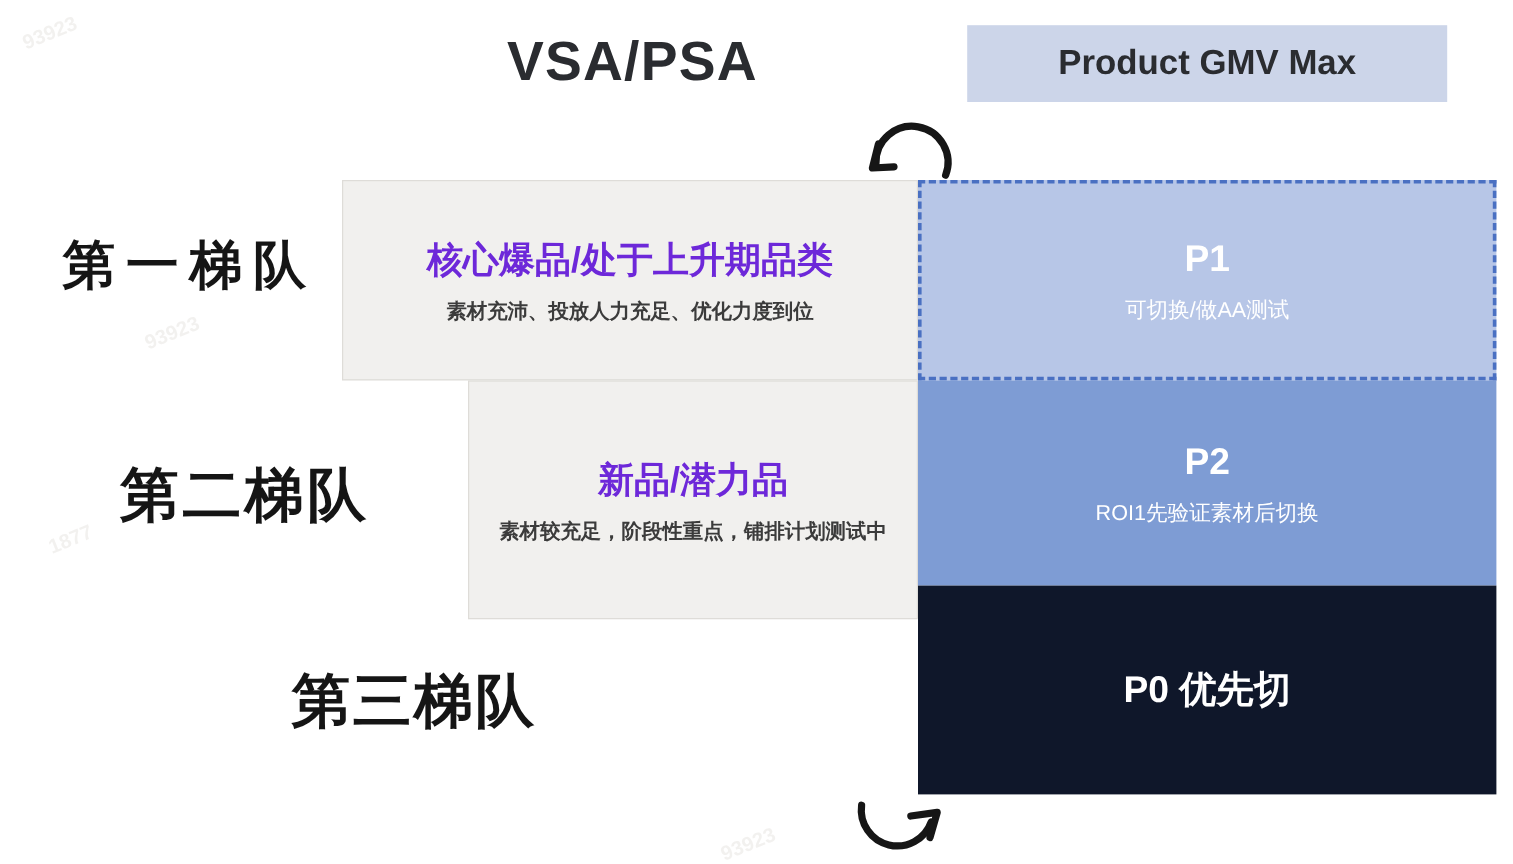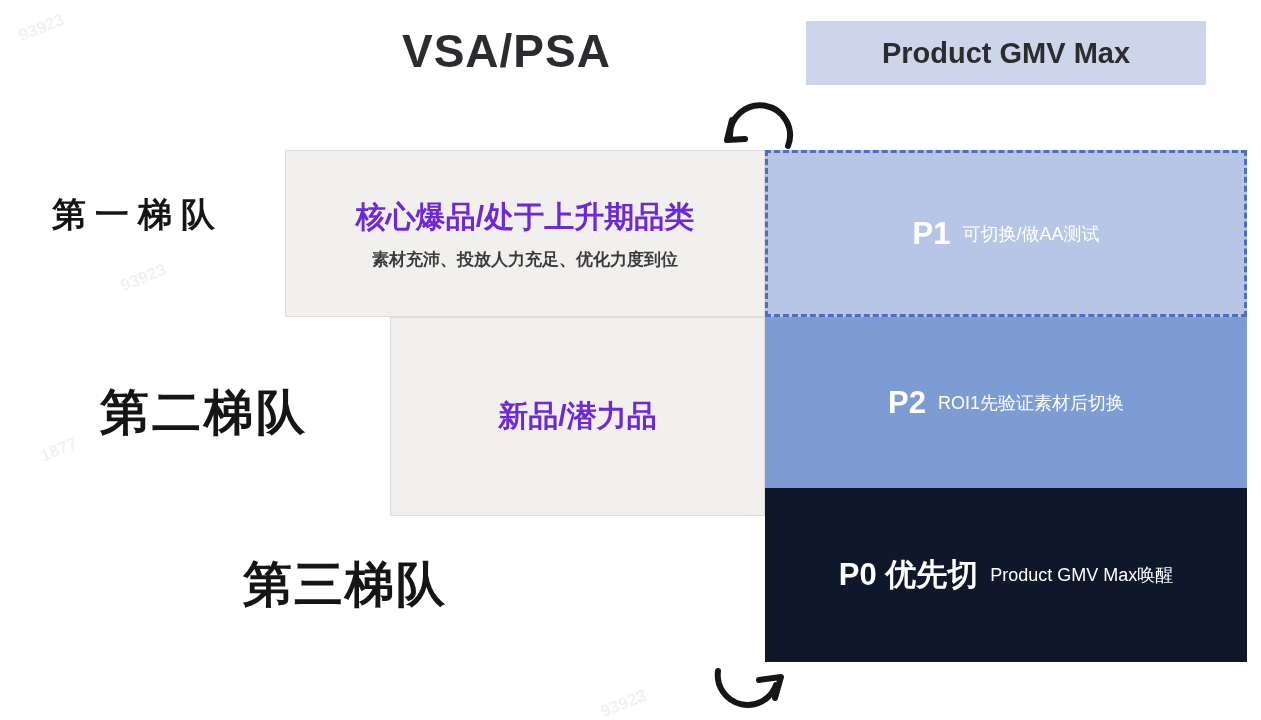--- a/index.html
+++ b/index.html
@@ -7,49 +7,49 @@
   .stage{position:relative;width:1261px;height:720px;background:#ffffff;overflow:hidden;}
 
   
   .wm{position:absolute;color:#a89f93;opacity:.14;font-size:17px;font-weight:700;
       transform:rotate(-22deg);white-space:nowrap;pointer-events:none;}
   .wm1{left:18px;top:18px;}   .wm2{left:1140px;top:52px;}
   .wm3{left:120px;top:268px;} .wm4{left:850px;top:278px;}
   .wm5{left:40px;top:440px;}  .wm6{left:600px;top:694px;}
 
   
-  .vsa-title{position:absolute;left:402px;top:24px;width:250px;text-align:left;
+  .vsa-title{position:absolute;left:402px;top:24px;width:250px;text-align:center;
       font-size:46px;font-weight:800;color:#2a2c30;letter-spacing:1px;}
   .gmv-title{position:absolute;left:806px;top:21px;width:400px;height:64px;
       background:#ccd5e9;color:#2a2c30;font-size:29px;font-weight:800;
       display:flex;align-items:center;justify-content:center;box-sizing:border-box;}
 
   
   .arrow-top{position:absolute;left:700px;top:88px;}
   .arrow-bottom{position:absolute;left:696px;top:661px;}
 
   
   .tier-label{position:absolute;font-weight:900;color:#151515;white-space:nowrap;}
-  .tier-label.t1{left:52px;top:192px;font-size:34px;letter-spacing:9px;}
+  .tier-label.t1{left:52px;top:192px;font-size:44px;letter-spacing:9px;}
   .tier-label.t2{left:100px;top:380px;font-size:49px;letter-spacing:3px;}
   .tier-label.t3{left:243px;top:552px;font-size:49px;letter-spacing:2px;}
 
   
   .gray-box{position:absolute;background:#f1f0ee;border:1px solid #dedcd8;
       box-sizing:border-box;display:flex;flex-direction:column;align-items:center;
       justify-content:center;gap:10px;}
   .gray-box.g1{left:285px;top:150px;width:480px;height:167px;}
   .gray-box.g2{left:390px;top:317px;width:375px;height:199px;}
   .gray-box.g3{left:490px;top:488px;width:275px;height:174px;}
   .gray-box .head{font-size:30px;font-weight:800;color:#6d28d9;white-space:nowrap;}
   .gray-box .sub{font-size:17px;font-weight:600;color:#3b3b3b;white-space:nowrap;}
 
   
   .blue-box{position:absolute;left:765px;width:482px;box-sizing:border-box;
-      display:flex;flex-direction:row;align-items:center;justify-content:center;
+      display:flex;flex-direction:column;align-items:center;justify-content:center;
       gap:12px;color:#ffffff;}
   .blue-box.p1{top:150px;height:167px;background:#b7c6e7;border:3px dashed #4a70c2;}
   .blue-box.p2{top:317px;height:171px;background:#7e9cd4;}
   .blue-box.p0{top:488px;height:174px;background:#0f172a;}
   .blue-box .prio{font-size:31px;font-weight:800;white-space:nowrap;}
   .blue-box .note{font-size:18px;font-weight:400;white-space:nowrap;}
 </style>
 </head>
 <body>
 
@@ -78,28 +78,28 @@
   <div class="tier-label t1">第一梯队</div>
   <div class="tier-label t2">第二梯队</div>
   <div class="tier-label t3">第三梯队</div>
 
   <div class="gray-box g1">
     <div class="head">核心爆品/处于上升期品类</div>
     <div class="sub">素材充沛、投放人力充足、优化力度到位</div>
   </div>
   <div class="gray-box g2">
     <div class="head">新品/潜力品</div>
+    <div class="sub">素材较充足，阶段性重点，铺排计划测试中</div>
   </div>
 
   <div class="blue-box p1">
     <div class="prio">P1</div>
     <div class="note">可切换/做AA测试</div>
   </div>
   <div class="blue-box p2">
     <div class="prio">P2</div>
     <div class="note">ROI1先验证素材后切换</div>
   </div>
   <div class="blue-box p0">
     <div class="prio">P0 优先切</div>
-    <div class="note">Product GMV Max唤醒</div>
   </div>
 
 </div>
 
 </body></html>

